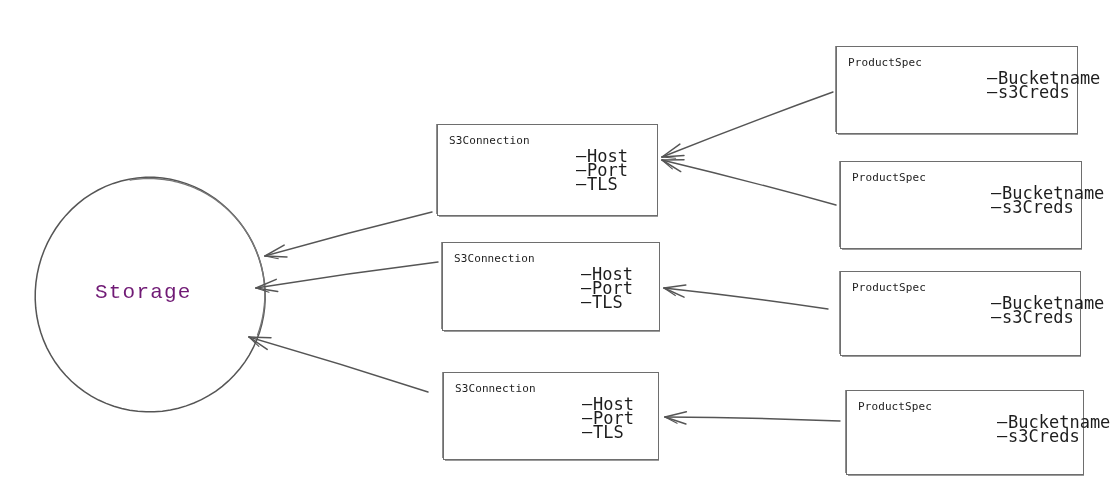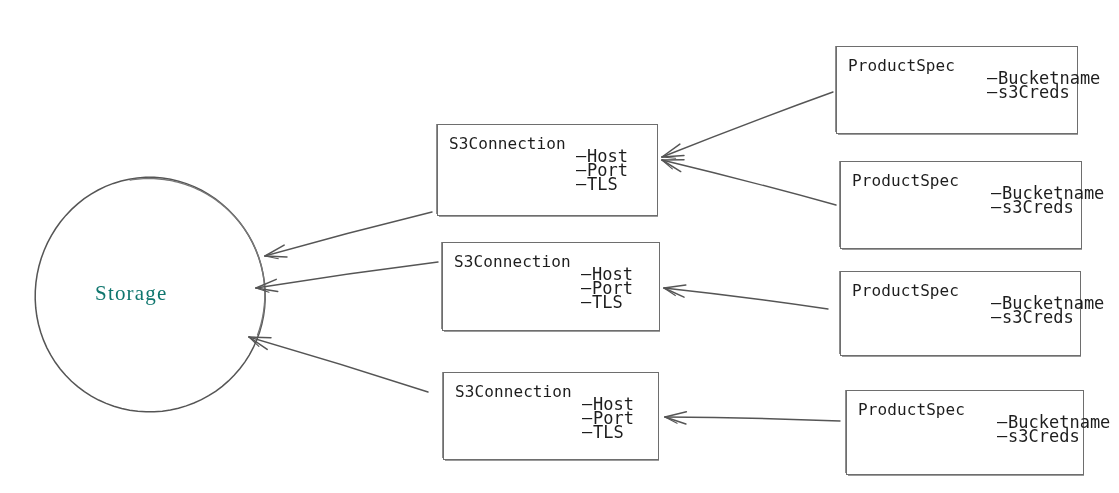--- a/index.html
+++ b/index.html
@@ -27,21 +27,21 @@
   .node-box {
     position: absolute;
     background: #ffffff;
     border: 1.6px solid #6e6e6e;
     box-shadow: -2px -1px 0 -1px #8d8d8d, 1px 2px 0 -1px #9a9a9a;
     box-sizing: border-box;
   }
   .node-title {
     position: absolute;
     font-family: "DejaVu Sans Mono", monospace;
-    font-size: 16px;
+    font-size: 11px;
     color: #1d1d1d;
     letter-spacing: 0.1px;
     white-space: nowrap;
   }
   .node-attrs {
     position: absolute;
     font-family: "DejaVu Sans Mono", monospace;
     font-size: 17px;
     color: #1d1d1d;
     line-height: 14px;
@@ -49,23 +49,23 @@
   }
   .node-attrs div {
     white-space: nowrap;
   }
   .attr-dash {
     display: inline-block;
     width: 11px;
   }
   .circle-label {
     position: absolute;
-    font-family: Liberation Serif, serif;
+    font-family: Liberation Mono, monospace;
     font-size: 21px;
-    color: #0f766e;
+    color: #701a75;
     letter-spacing: 1.2px;
     white-space: nowrap;
     text-align: center;
   }
 </style>
 </head>
 <body>
 
 <div id="canvas">
 

